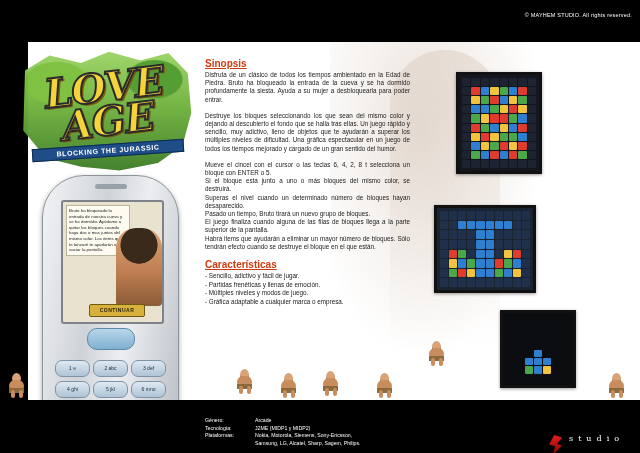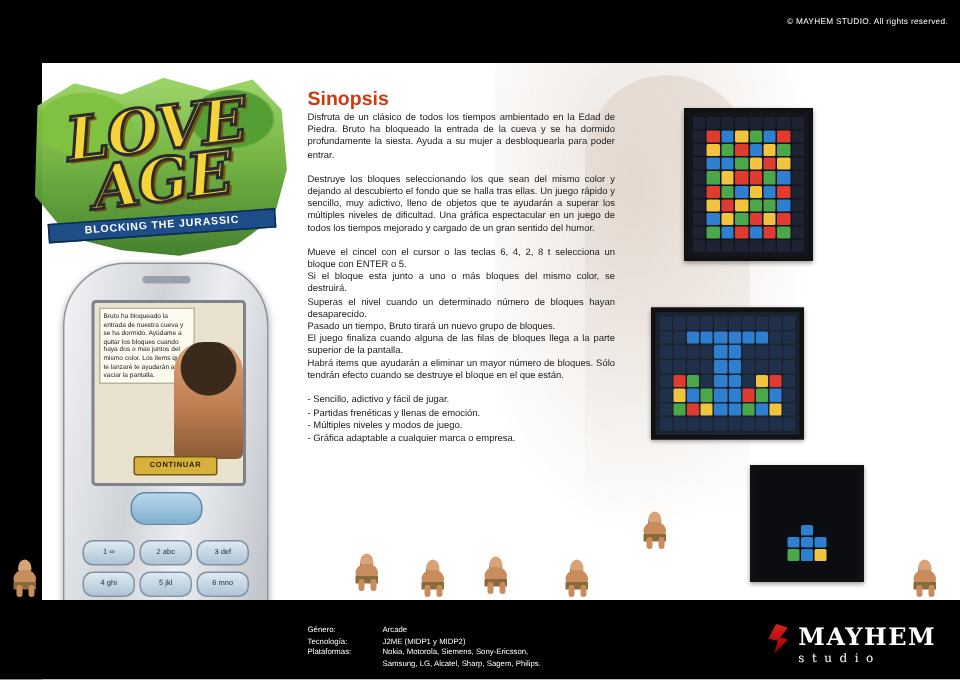--- a/index.html
+++ b/index.html
@@ -113,21 +113,21 @@
     background:linear-gradient(180deg,#dfe9f2,#aec4d6);
     border:1px solid #7f93a4;
     font-size:5px;color:#22303a;text-align:center;line-height:15px;
   }
   .keys{position:absolute;left:0;top:24px;width:111px;}
   
   .content{
     position:absolute;left:205px;top:58px;width:205px;color:#1a1a1a;
   }
   h2.sect{
-    color:#cf3a0f;font-size:13px;margin:0 0 2px 0;font-weight:bold;
+    color:#cf3a0f;font-size:10px;margin:0 0 2px 0;font-weight:bold;text-decoration:underline;
   }
   p.body{
     font-size:6.3px;line-height:8.2px;margin:0 0 8px 0;text-align:justify;
   }
   ul.feat{margin:0;padding:0;list-style:none;}
   ul.feat li{font-size:6.3px;line-height:8.6px;}
   
   .shot{
     position:absolute;border:3px solid #111;box-shadow:0 1px 3px rgba(0,0,0,.4);
   }
@@ -281,20 +281,21 @@
   <p class="body">Disfruta de un clásico de todos los tiempos ambientado en la Edad de Piedra. Bruto ha bloqueado la entrada de la cueva y se ha dormido profundamente la siesta. Ayuda a su mujer a desbloquearla para poder entrar.</p>
   <p class="body">Destruye los bloques seleccionando los que sean del mismo color y dejando al descubierto el fondo que se halla tras ellas. Un juego rápido y sencillo, muy adictivo, lleno de objetos que te ayudarán a superar los múltiples niveles de dificultad. Una gráfica espectacular en un juego de todos los tiempos mejorado y cargado de un gran sentido del humor.</p>
 
   <p class="body" style="margin-bottom:0">Mueve el cincel con el cursor o las teclas 6, 4, 2, 8 t selecciona un bloque con ENTER o 5.</p>
   <p class="body" style="margin-bottom:0">Si el bloque esta junto a uno o más bloques del mismo color, se destruirá.</p>
   <p class="body" style="margin-bottom:0">Superas el nivel cuando un determinado número de bloques hayan desaparecido.</p>
   <p class="body" style="margin-bottom:0">Pasado un tiempo, Bruto tirará un nuevo grupo de bloques.</p>
   <p class="body" style="margin-bottom:0">El juego finaliza cuando alguna de las filas de bloques llega a la parte superior de la pantalla.</p>
   <p class="body">Habrá items que ayudarán a eliminar un mayor número de bloques. Sólo tendrán efecto cuando se destruye el bloque en el que están.</p>
 
+  <h2 class="sect">Características</h2>
   <ul class="feat">
     <li>- Sencillo, adictivo y fácil de jugar.</li>
     <li>- Partidas frenéticas y llenas de emoción.</li>
     <li>- Múltiples niveles y modos de juego.</li>
     <li>- Gráfica adaptable a cualquier marca o empresa.</li>
   </ul>
 </div>
 
 <div class="shot shot1">
   <div class="grid g1" id="grid1">
@@ -541,15 +542,14 @@
     <div class="val">Nokia, Motorola, Siemens, Sony-Ericsson,</div>
   </div>
   <div class="row">
     <div class="lab"></div>
     <div class="val">Samsung, LG, Alcatel, Sharp, Sagem, Philips.</div>
   </div>
 </div>
 
 <div class="mayhem">
   <div class="mayhem-mark"></div>
-  <div class="m1">MAYHEM</div>
   <div class="m2">studio</div>
 </div>
 
 </body></html>

